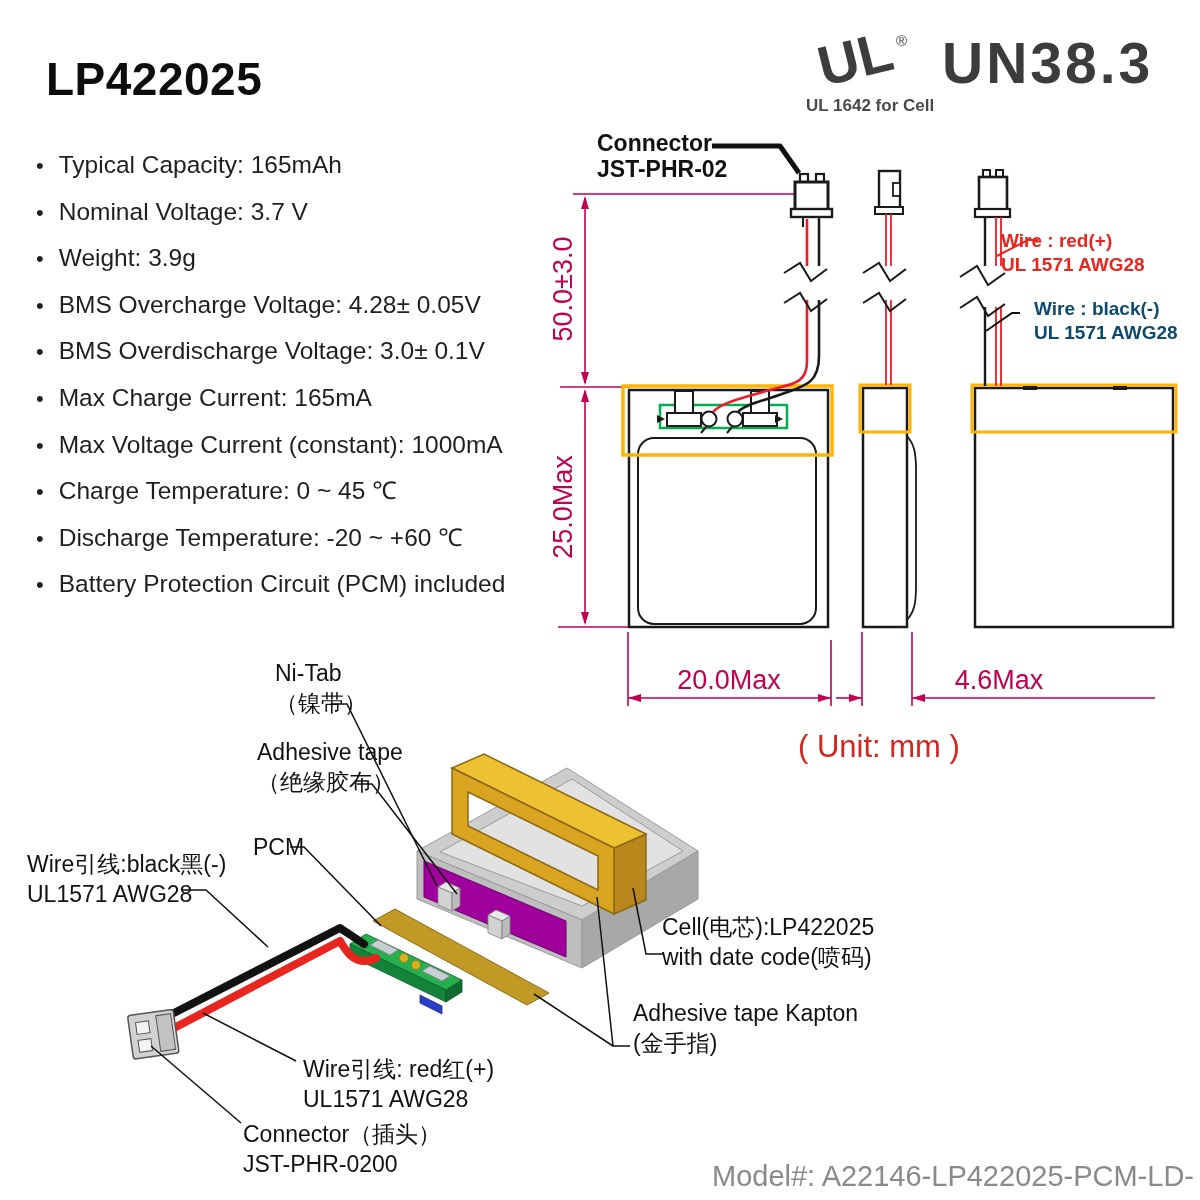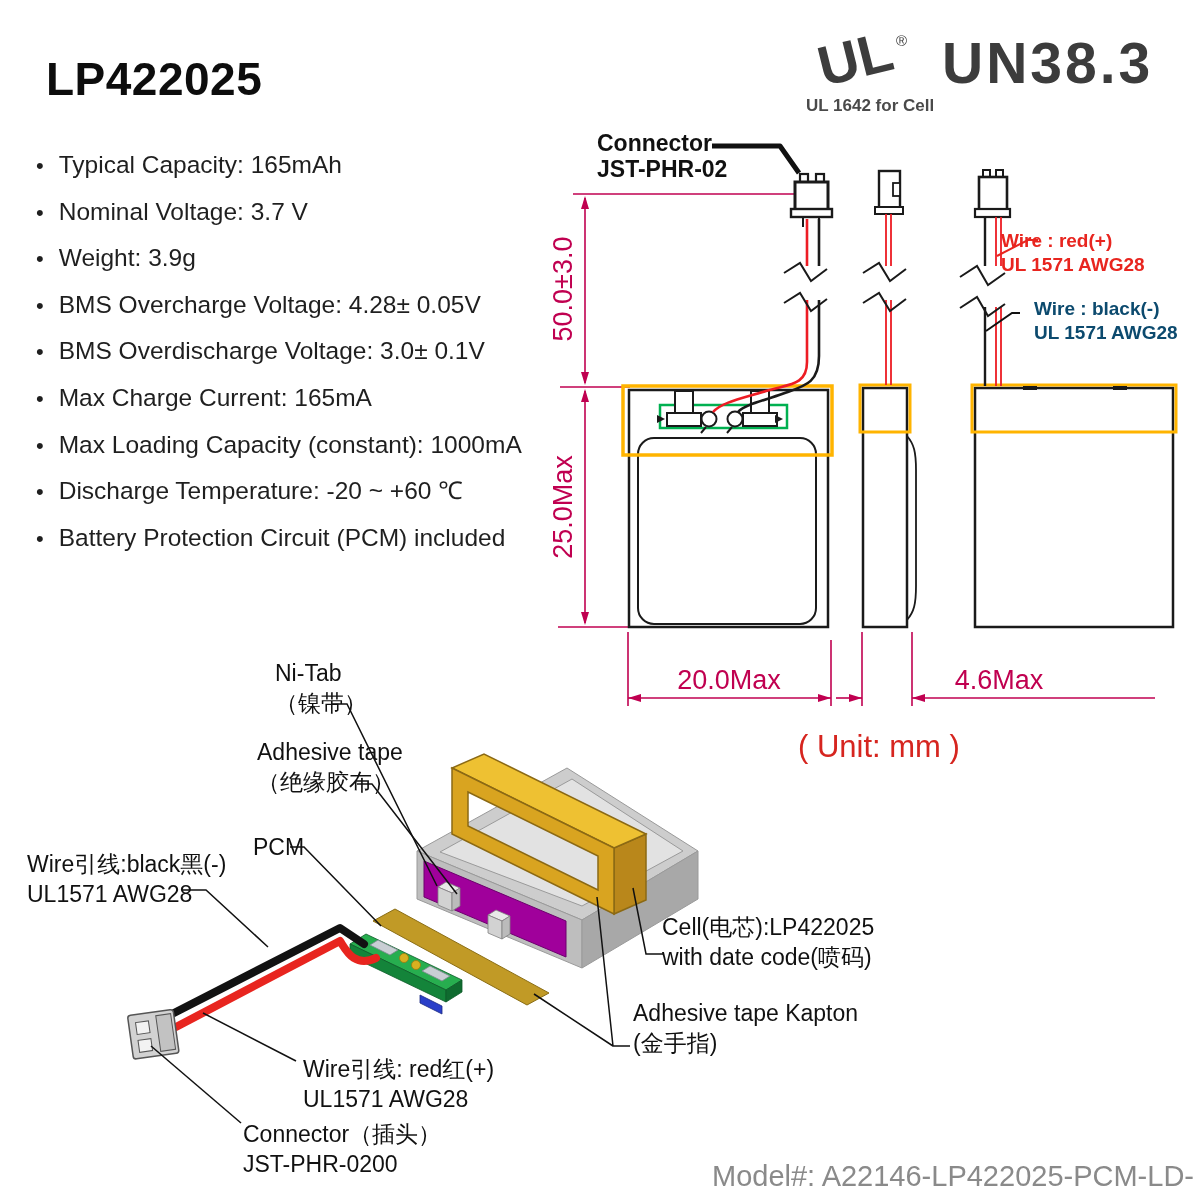--- a/index.html
+++ b/index.html
@@ -27,21 +27,22 @@
 
 <div class="abs" id="page-title">LP422025</div>
 
 <ul class="abs" id="spec-list">
   <li>Typical Capacity: 165mAh</li>
   <li>Nominal Voltage: 3.7 V</li>
   <li>Weight: 3.9g</li>
   <li>BMS Overcharge Voltage: 4.28± 0.05V</li>
   <li>BMS Overdischarge Voltage: 3.0± 0.1V</li>
   <li>Max Charge Current: 165mA</li>
-  <li>Max Loading Capacity (constant): 1000mA</li>
+  <li>Max Voltage Current (constant): 1000mA</li>
+  <li>Charge Temperature: 0 ~ 45 ℃</li>
   <li>Discharge Temperature: -20 ~ +60 ℃</li>
   <li>Battery Protection Circuit (PCM) included</li>
 </ul>
 
 <div class="abs" id="ul-mark">UL</div>
 <div class="abs" id="ul-reg">®</div>
 <div class="abs" id="ul-caption">UL 1642 for Cell</div>
 <div class="abs" id="un-mark">UN38.3</div>
 
 <div class="abs dwg-label" style="left:597px;top:130px;">

